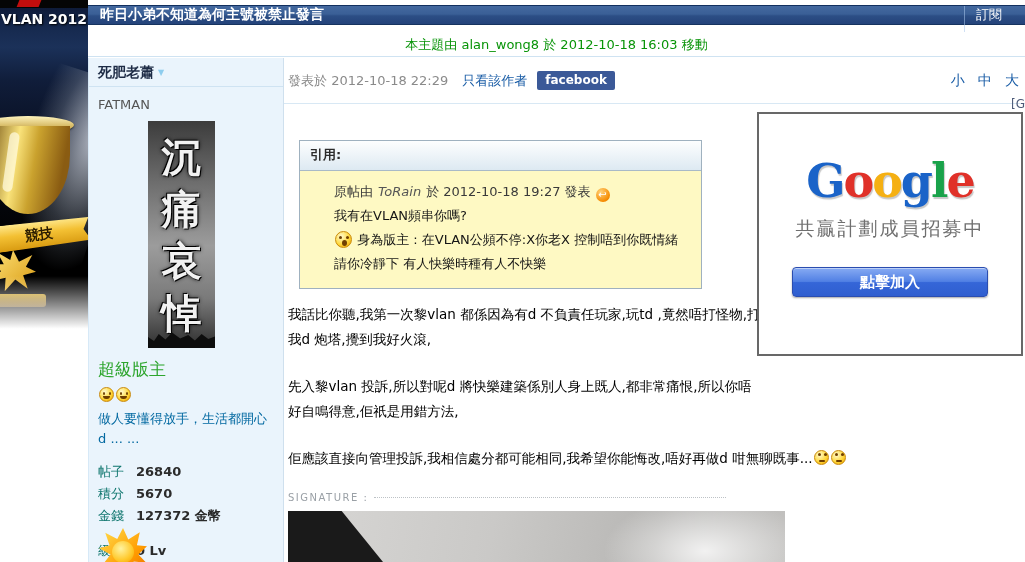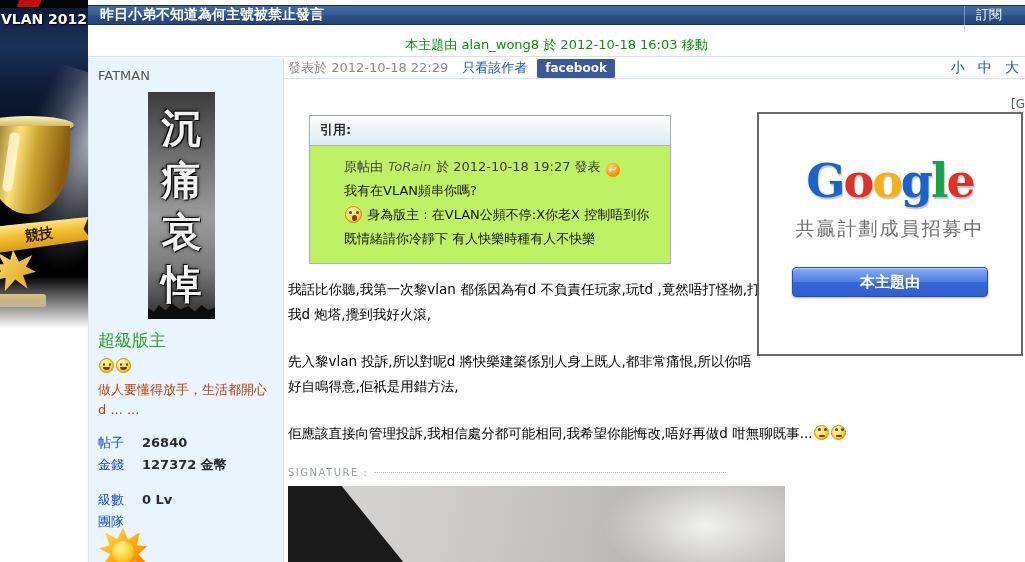--- a/index.html
+++ b/index.html
@@ -65,45 +65,45 @@
   .nickname { margin:10px 0 0 9px; font-size:13px; color:#555; }
   .memorial { margin:9px 0 0 59px; width:67px; height:227px; position:relative; overflow:hidden;
               background:linear-gradient(180deg,#3c3c3c 0%,#6f6f6f 28%,#9c9c9c 55%,#7a7a7a 78%,#2e2e2e 100%);
               display:flex; flex-direction:column; align-items:center; justify-content:center; }
   .memorial div { font-size:40px; line-height:52px; font-weight:bold; color:#f2f2f2;
                   text-shadow:1px 1px 0 #000,-1px -1px 0 #000,0 0 4px #000; }
   .memorial::after { content:""; position:absolute; left:0; bottom:0; width:100%; height:20px; background:#0d0d0d;
                      clip-path:polygon(0 100%,0 45%,9% 65%,16% 30%,26% 58%,36% 22%,48% 52%,60% 35%,70% 62%,80% 30%,90% 55%,100% 42%,100% 100%); }
   .rank { margin:10px 0 0 9px; font-size:17px; color:#2da52d; }
   .side-emos { margin:4px 0 0 9px; }
-  .motto { margin:5px 10px 0 9px; font-size:13px; line-height:20px; color:#c2410c; }
+  .motto { margin:5px 10px 0 9px; font-size:13px; line-height:20px; color:#0369a1; }
   .stats { margin:12px 0 0 9px; font-size:13px; }
   .stats .row { line-height:22px; }
-  .stats .lb { color:#1d4ed8; margin-right:18px; }
+  .stats .lb { color:#0f766e; margin-right:12px; }
   .stats .vl { color:#2b2b2b; font-weight:bold; }
   .stats2 { margin-top:13px; }
   .sun-icon { position:absolute; left:10px; top:470px; width:48px; height:48px;
               background:linear-gradient(135deg,#ffdf4e,#ff9a00 65%,#e86a00);
               clip-path:polygon(50% 0%,61% 24%,85% 9%,79% 36%,100% 38%,82% 55%,98% 72%,72% 70%,74% 97%,52% 78%,32% 98%,35% 71%,8% 76%,24% 55%,0% 42%,22% 36%,13% 10%,38% 23%); }
   .sun-icon::after { content:""; position:absolute; left:13px; top:13px; width:22px; height:22px; border-radius:50%;
                      background:radial-gradient(circle at 40% 35%, #fff3a0, #ffc829 60%, #f09b00); }
 
   
   .post { position:absolute; left:196px; top:0; width:741px; height:504px; background:#fff; }
-  .post-head { height:21px; display:flex; align-items:center; padding:0 6px 0 4px;
+  .post-head { height:46px; display:flex; align-items:center; padding:0 6px 0 4px;
                border-bottom:1px solid #d8e8f4; font-size:13px; }
   .posted { color:#8a8a8a; }
   .only-author { color:#1a5da6; text-decoration:none; margin-left:14px; cursor:pointer; }
   .fb-badge { margin-left:10px; background:#3b5998; color:#fff; font-weight:bold; font-size:12px;
               padding:2px 8px 3px; border-radius:2px; cursor:pointer; }
   .sizes { margin-left:auto; }
   .sizes a { color:#1a5da6; font-size:14px; text-decoration:none; margin-left:9px; cursor:pointer; }
 
   .post-body { position:relative; padding:0 0 0 4px; }
-  .quote-box { margin:36px 0 0 21px; width:362px; border:1px solid #9fb1bf; background:#bef264; }
+  .quote-box { margin:36px 0 0 11px; width:403px; border:1px solid #9fb1bf; background:#fef9c3; }
   .quote-head { padding:5px 10px 6px; font-size:13px; font-weight:bold; color:#2b2b2b;
                 background:linear-gradient(180deg,#fdfefe,#dde9f2); border-bottom:1px solid #a9bac7; }
   .quote-body { padding:9px 12px 12px 34px; font-size:13px; line-height:24px; color:#151515; }
   .q-src { color:#3a3a3a; }
   .q-author { font-style:italic; color:#555; margin:0 5px; }
   .reply-icon { display:inline-block; width:14px; height:14px; border-radius:50%; margin-left:5px;
                 background:radial-gradient(circle at 35% 30%,#ffd27a,#f68b00 70%,#d96c00);
                 color:#fff; font-size:10px; line-height:14px; text-align:center; vertical-align:-2px; cursor:pointer; }
 
   .para { font-size:13.5px; line-height:25px; color:#000; margin-top:22px; }
@@ -186,37 +186,41 @@
       <a>訂閱</a>
       <a>推薦</a>
     </nav>
   </header>
 
   <div class="notice">本主題由 alan_wong8 於 2012-10-18 16:03 移動</div>
 
   <div class="content-row">
 
     <aside class="sidebar">
+      <div class="user-row">
+        <a class="username">死肥老蕭</a><span class="chev">▼</span>
+      </div>
       <div class="nickname">FATMAN</div>
       <div class="memorial">
         <div>沉</div>
         <div>痛</div>
         <div>哀</div>
         <div>悼</div>
       </div>
       <div class="rank">超級版主</div>
       <div class="side-emos">
         <span class="emo grin"></span><span class="emo grin"></span>
       </div>
       <div class="motto">
         <div>做人要懂得放手，生活都開心</div>
         <div>d ... ...</div>
       </div>
       <div class="stats">
         <div class="row"><span class="lb">帖子</span><span class="vl">26840</span></div>
+        <div class="row"><span class="lb">積分</span><span class="vl">5670</span></div>
         <div class="row"><span class="lb">金錢</span><span class="vl">127372 金幣</span></div>
         <div class="stats2">
           <div class="row"><span class="lb">級數</span><span class="vl">0 Lv</span></div>
           <div class="row"><span class="lb">團隊</span><span class="vl"></span></div>
         </div>
       </div>
       <div class="sun-icon"></div>
     </aside>
 
     <section class="post">
@@ -265,16 +269,16 @@
       </div>
     </section>
   </div>
 
   <div class="ad-corner">[G</div>
   <div class="ad-box">
     <div class="ad-logo">
       <span class="gl-b">G</span><span class="gl-r">o</span><span class="gl-y">o</span><span class="gl-b">g</span><span class="gl-g">l</span><span class="gl-r">e</span>
     </div>
     <div class="ad-slogan">共贏計劃成員招募中</div>
-    <div class="ad-btn">本主題由</div>
+    <div class="ad-btn">點擊加入</div>
   </div>
 
 </div>
 
 </body></html>

